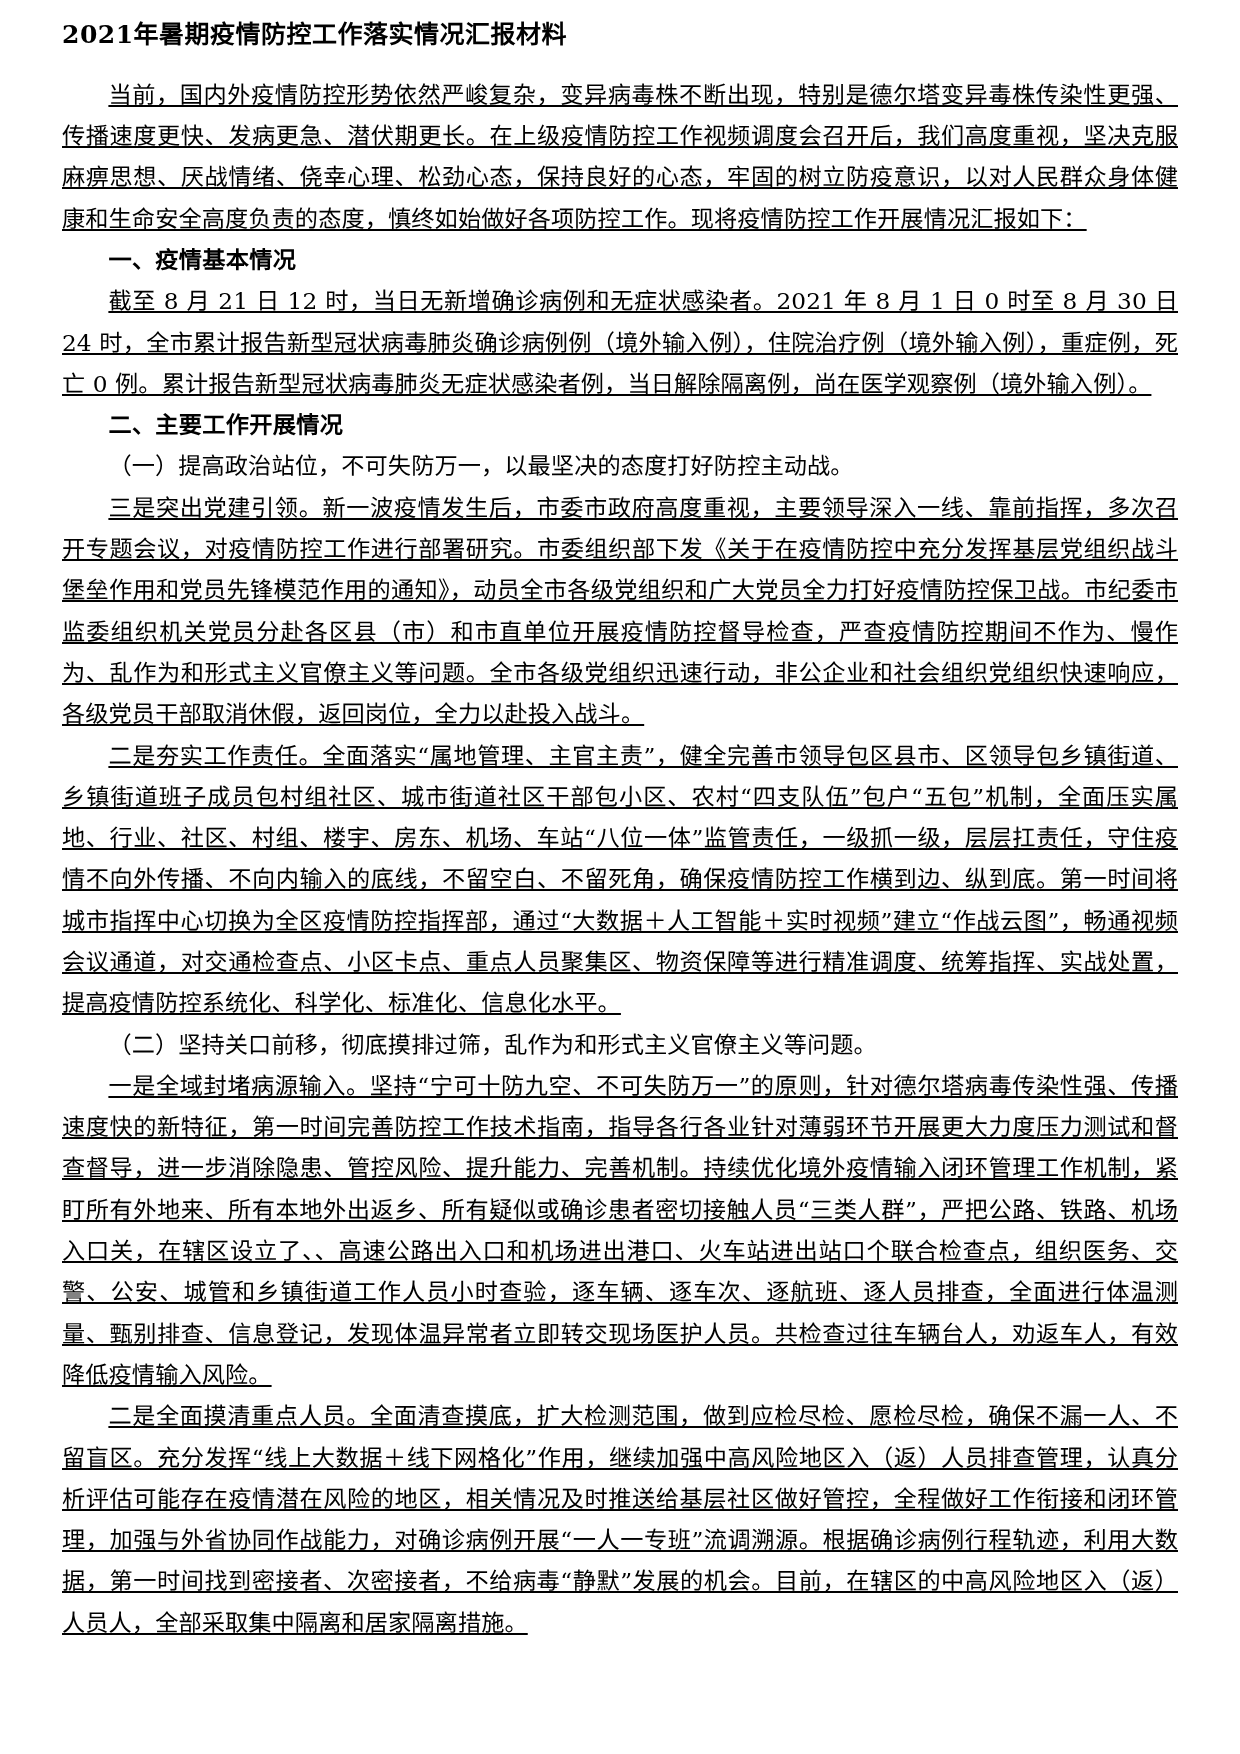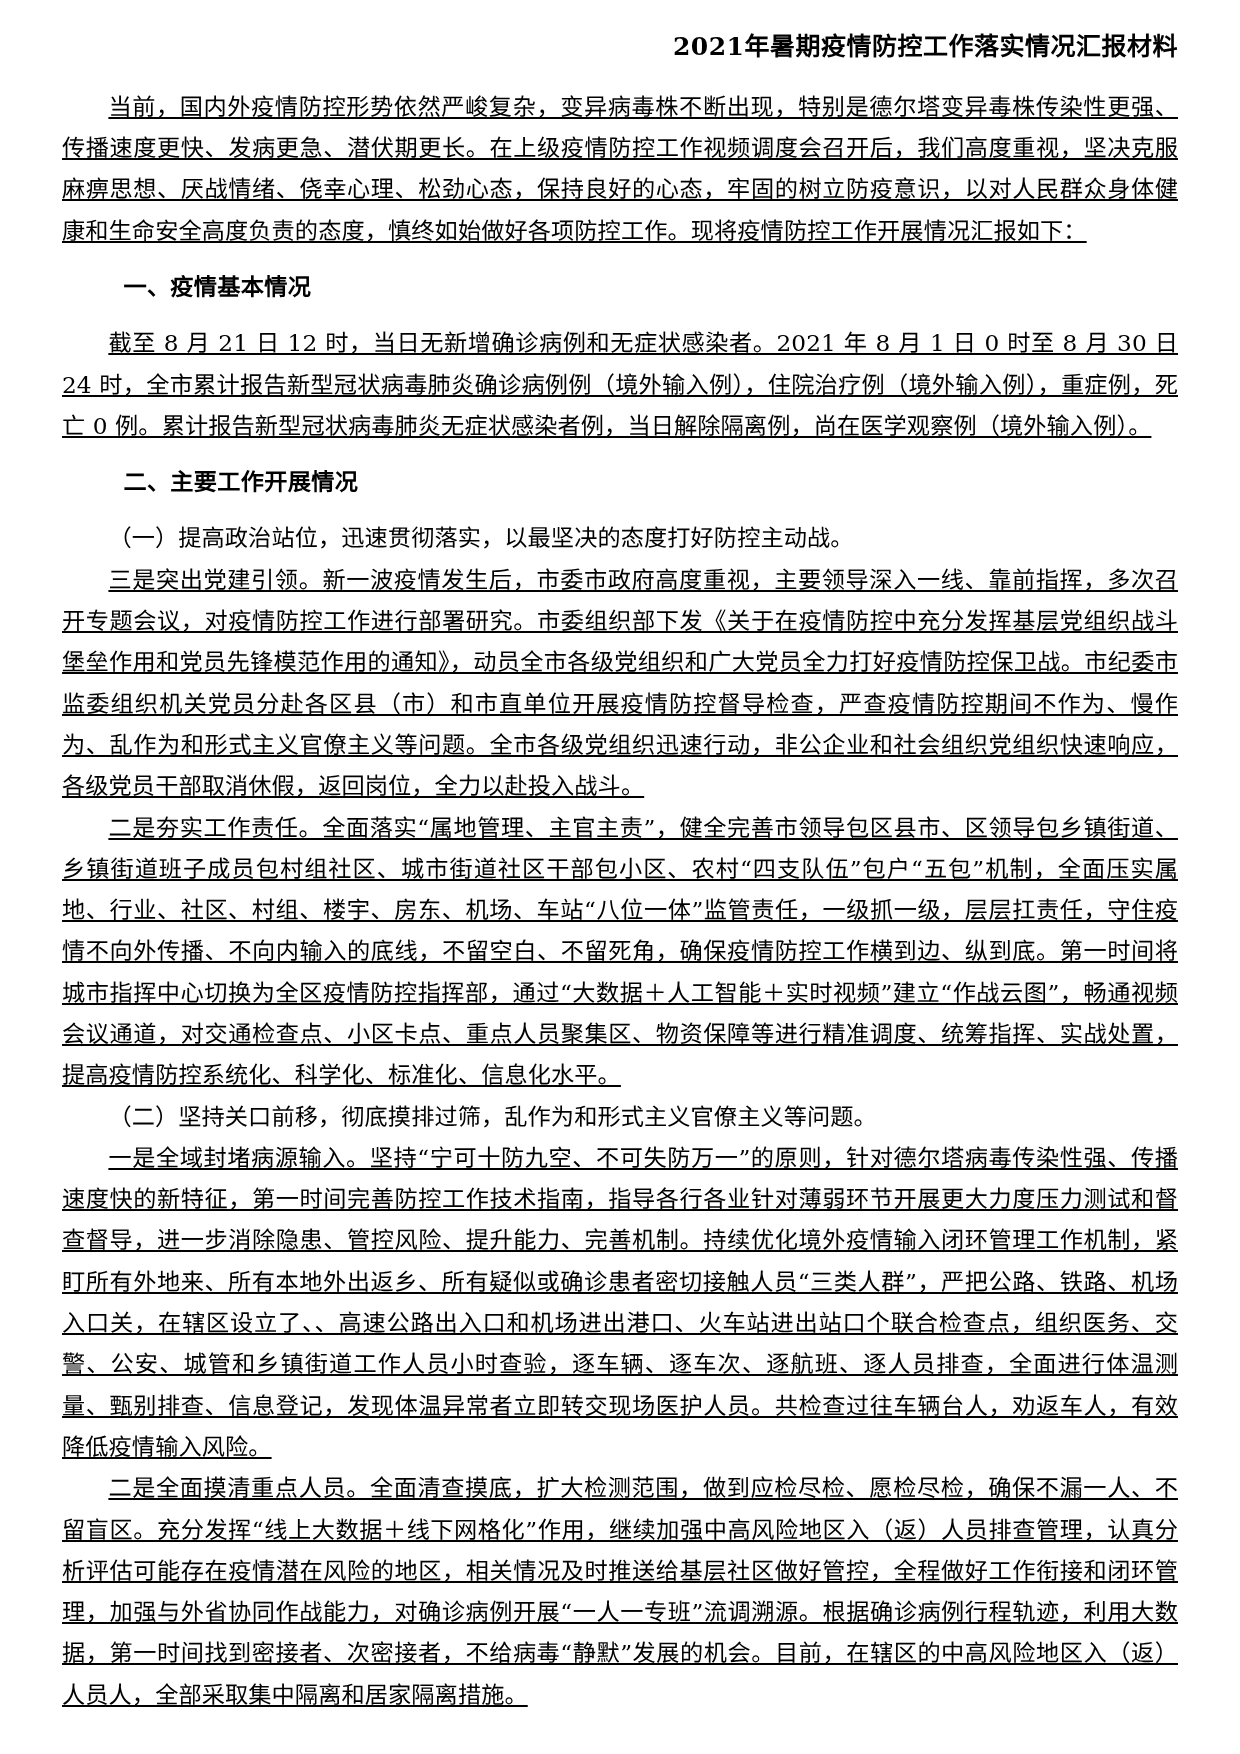--- a/index.html
+++ b/index.html
@@ -19,24 +19,24 @@
   .page {
     box-sizing: border-box;
     width: 1240px;
     height: 1754px;
     padding: 18px 62px 0 62px;
     background: #ffffff;
   }
   .doc-title {
     font-size: 25px;
     font-weight: 700;
-    text-align: right;
+    text-align: left;
     letter-spacing: 0.5px;
     line-height: 1.35;
-    margin: 12px 0 22px 0;
+    margin: 0 0 22px 0;
     font-family: "DejaVu Serif", "Liberation Serif", serif;
   }
   .body-text {
     font-size: 23.2px;
     line-height: 41.3px;
     text-align: justify;
     text-justify: inter-ideograph;
     text-align-last: left;
     margin: 0;
     letter-spacing: 0.1px;
@@ -44,21 +44,21 @@
   }
   .indent {
     text-indent: 2em;
     text-decoration: underline;
   }
   .section-heading {
     font-size: 23.2px;
     line-height: 41.3px;
     font-weight: 700;
     text-indent: 2em;
-    margin: 15px;
+    margin: 0;
     letter-spacing: 0.3px;
   }
   .sub-heading {
     font-size: 23.2px;
     line-height: 41.3px;
     text-indent: 2em;
     margin: 0;
     letter-spacing: 0.1px;
   }
 </style>
@@ -67,21 +67,21 @@
 
 <div class="page">
 
   <h1 class="doc-title">2021年暑期疫情防控工作落实情况汇报材料</h1>
 
   <div id="doc-body">
       <p class="body-text indent">当前，国内外疫情防控形势依然严峻复杂，变异病毒株不断出现，特别是德尔塔变异毒株传染性更强、传播速度更快、发病更急、潜伏期更长。在上级疫情防控工作视频调度会召开后，我们高度重视，坚决克服麻痹思想、厌战情绪、侥幸心理、松劲心态，保持良好的心态，牢固的树立防疫意识，以对人民群众身体健康和生命安全高度负责的态度，慎终如始做好各项防控工作。现将疫情防控工作开展情况汇报如下：</p>
       <p class="section-heading">一、疫情基本情况</p>
       <p class="body-text indent">截至 8 月 21 日 12 时，当日无新增确诊病例和无症状感染者。2021 年 8 月 1 日 0 时至 8 月 30 日 24 时，全市累计报告新型冠状病毒肺炎确诊病例例（境外输入例），住院治疗例（境外输入例），重症例，死亡 0 例。累计报告新型冠状病毒肺炎无症状感染者例，当日解除隔离例，尚在医学观察例（境外输入例）。</p>
       <p class="section-heading">二、主要工作开展情况</p>
-      <p class="sub-heading">（一）提高政治站位，迅速贯彻落实，以最坚决的态度打好防控主动战。</p>
+      <p class="sub-heading">（一）提高政治站位，不可失防万一，以最坚决的态度打好防控主动战。</p>
       <p class="body-text indent">三是突出党建引领。新一波疫情发生后，市委市政府高度重视，主要领导深入一线、靠前指挥，多次召开专题会议，对疫情防控工作进行部署研究。市委组织部下发《关于在疫情防控中充分发挥基层党组织战斗堡垒作用和党员先锋模范作用的通知》，动员全市各级党组织和广大党员全力打好疫情防控保卫战。市纪委市监委组织机关党员分赴各区县（市）和市直单位开展疫情防控督导检查，严查疫情防控期间不作为、慢作为、乱作为和形式主义官僚主义等问题。全市各级党组织迅速行动，非公企业和社会组织党组织快速响应，各级党员干部取消休假，返回岗位，全力以赴投入战斗。</p>
       <p class="body-text indent">二是夯实工作责任。全面落实“属地管理、主官主责”，健全完善市领导包区县市、区领导包乡镇街道、乡镇街道班子成员包村组社区、城市街道社区干部包小区、农村“四支队伍”包户“五包”机制，全面压实属地、行业、社区、村组、楼宇、房东、机场、车站“八位一体”监管责任，一级抓一级，层层扛责任，守住疫情不向外传播、不向内输入的底线，不留空白、不留死角，确保疫情防控工作横到边、纵到底。第一时间将城市指挥中心切换为全区疫情防控指挥部，通过“大数据＋人工智能＋实时视频”建立“作战云图”，畅通视频会议通道，对交通检查点、小区卡点、重点人员聚集区、物资保障等进行精准调度、统筹指挥、实战处置，提高疫情防控系统化、科学化、标准化、信息化水平。</p>
       <p class="sub-heading">（二）坚持关口前移，彻底摸排过筛，乱作为和形式主义官僚主义等问题。</p>
       <p class="body-text indent">一是全域封堵病源输入。坚持“宁可十防九空、不可失防万一”的原则，针对德尔塔病毒传染性强、传播速度快的新特征，第一时间完善防控工作技术指南，指导各行各业针对薄弱环节开展更大力度压力测试和督查督导，进一步消除隐患、管控风险、提升能力、完善机制。持续优化境外疫情输入闭环管理工作机制，紧盯所有外地来、所有本地外出返乡、所有疑似或确诊患者密切接触人员“三类人群”，严把公路、铁路、机场入口关，在辖区设立了、、高速公路出入口和机场进出港口、火车站进出站口个联合检查点，组织医务、交警、公安、城管和乡镇街道工作人员小时查验，逐车辆、逐车次、逐航班、逐人员排查，全面进行体温测量、甄别排查、信息登记，发现体温异常者立即转交现场医护人员。共检查过往车辆台人，劝返车人，有效降低疫情输入风险。</p>
       <p class="body-text indent">二是全面摸清重点人员。全面清查摸底，扩大检测范围，做到应检尽检、愿检尽检，确保不漏一人、不留盲区。充分发挥“线上大数据＋线下网格化”作用，继续加强中高风险地区入（返）人员排查管理，认真分析评估可能存在疫情潜在风险的地区，相关情况及时推送给基层社区做好管控，全程做好工作衔接和闭环管理，加强与外省协同作战能力，对确诊病例开展“一人一专班”流调溯源。根据确诊病例行程轨迹，利用大数据，第一时间找到密接者、次密接者，不给病毒“静默”发展的机会。目前，在辖区的中高风险地区入（返）人员人，全部采取集中隔离和居家隔离措施。</p>
     </div>
 
 </div>
 
 </body></html>

